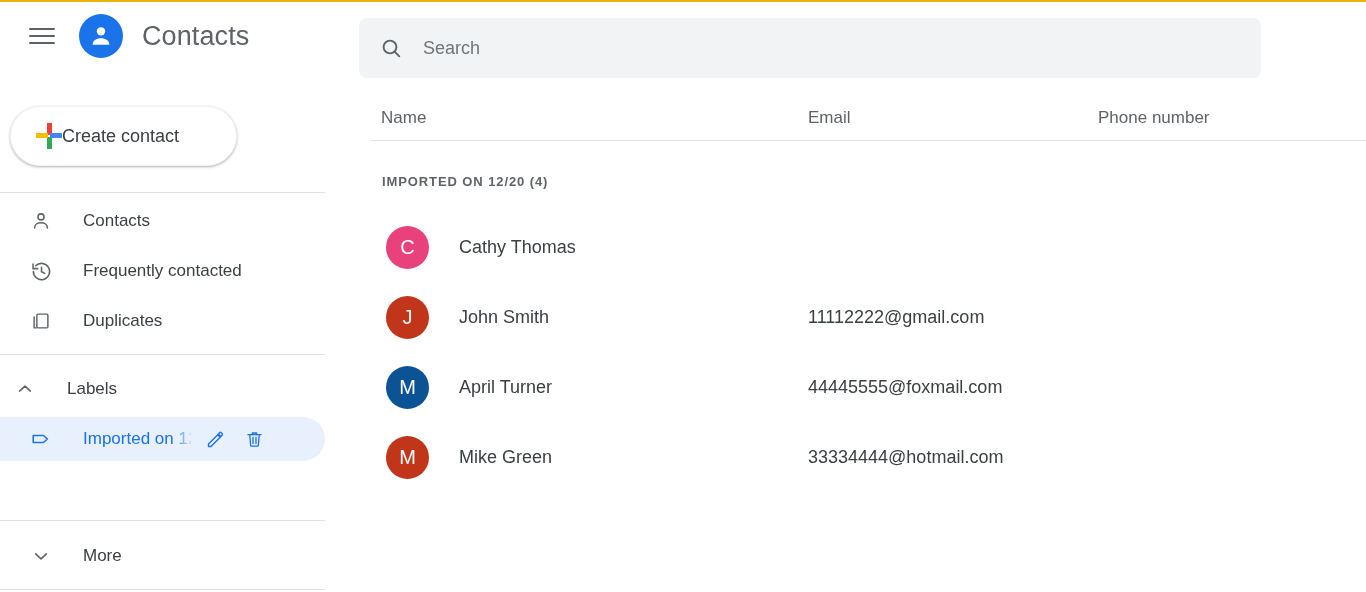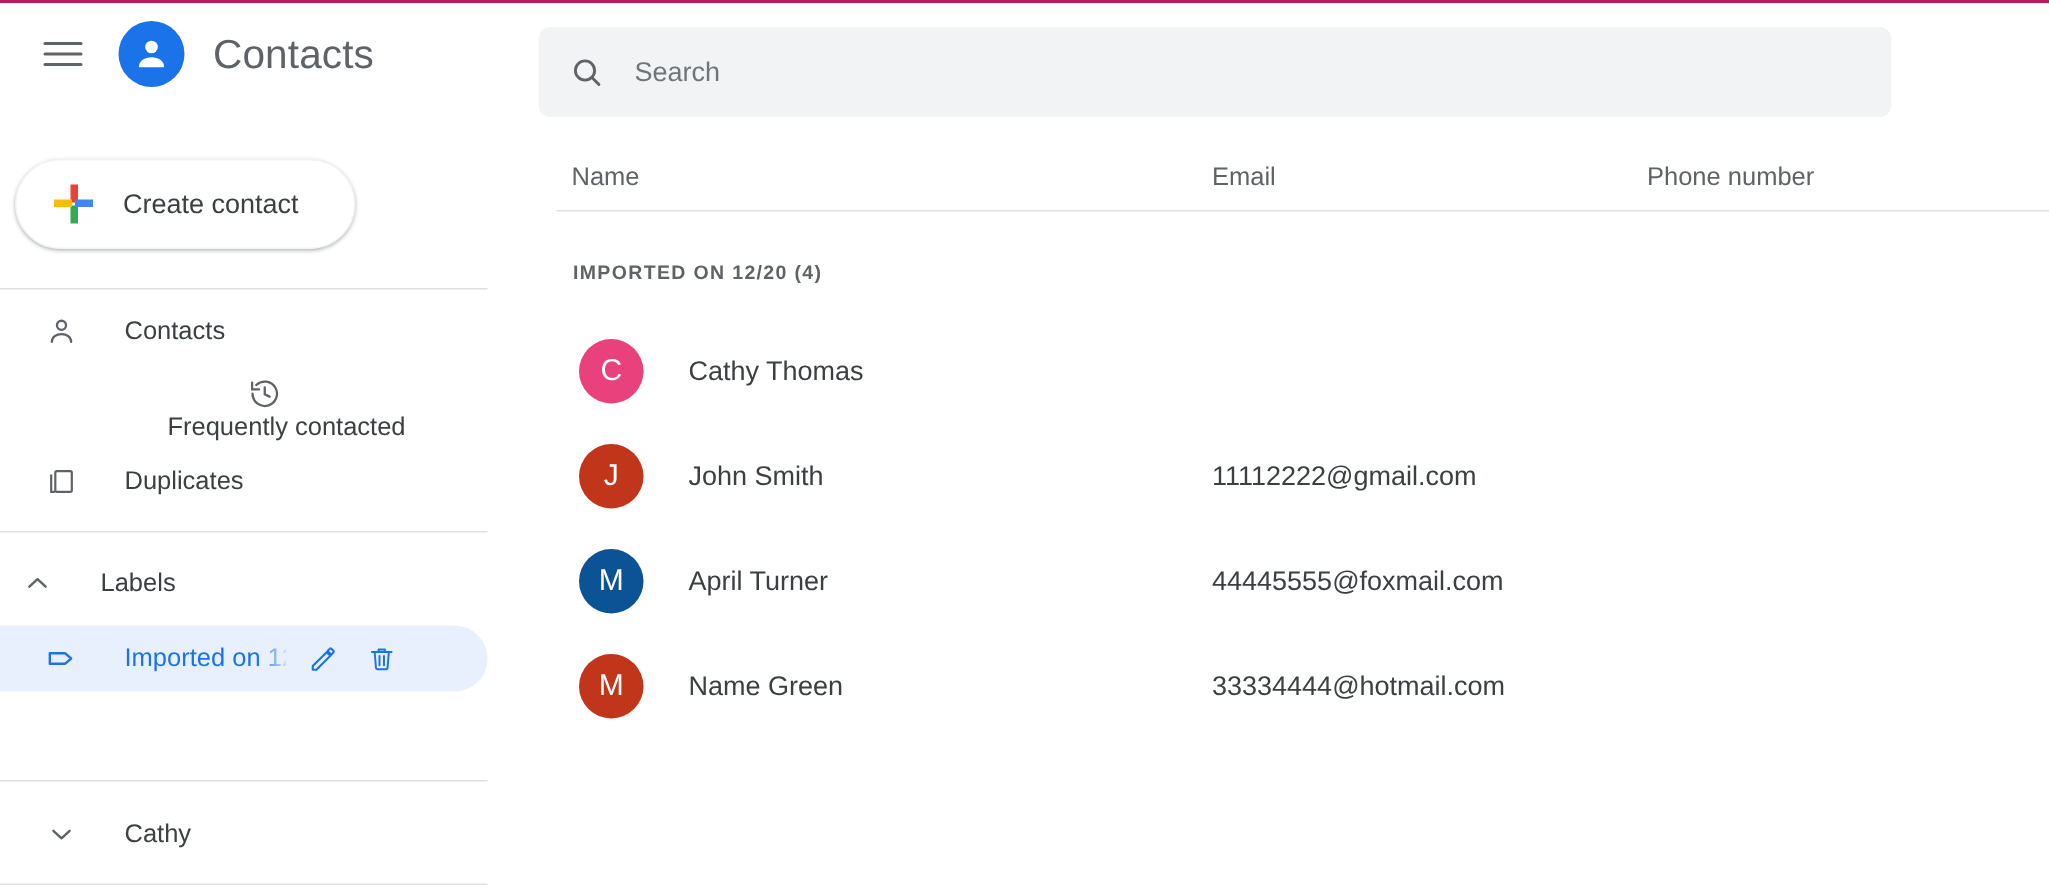--- a/index.html
+++ b/index.html
@@ -6,21 +6,21 @@
   html, body {
     width: 1366px; height: 592px;
     background: #ffffff;
     font-family: "Liberation Sans", sans-serif;
     overflow: hidden;
   }
   #app {
     position: relative;
     width: 1366px; height: 592px;
     background: #ffffff;
-    border-top: 2px solid #be185d;
+    border-top: 2px solid #eab308;
   }
 
   
   #sidebar {
     position: absolute;
     left: 0; top: 2px;
     width: 355px; height: 590px;
     background: #ffffff;
   }
   .brand-row {
@@ -77,21 +77,20 @@
     width: 26px; height: 26px;
     margin-left: 25px;
     flex: none;
   }
   .gplus i { position: absolute; display: block; }
   .gplus .bar-top    { left: 11px; top: 0px;   width: 5px;  height: 12px; background: #ea4335; }
   .gplus .bar-bottom { left: 11px; top: 14px;  width: 5px;  height: 12px; background: #34a853; }
   .gplus .bar-left   { left: 0px;  top: 10px;  width: 12px; height: 5px;  background: #fbbc04; }
   .gplus .bar-right  { left: 14px; top: 10px;  width: 12px; height: 5px;  background: #4285f4; }
   .create-contact-label {
-    margin-left: 20px;
     font-size: 18px;
     color: #3c4043;
     white-space: nowrap;
   }
 
   .sb-divider {
     position: absolute;
     left: 0; width: 325px;
     height: 1px;
     background: #e0e0e0;
@@ -289,21 +288,21 @@
     <div class="nav-item" style="position:absolute;left:0;top:195px;width:325px;">
       <div class="nav-icon">
         <svg width="22" height="22" viewBox="0 0 24 24" fill="none" stroke="#5f6368" stroke-width="1.7">
           <circle cx="12" cy="7.5" r="3.3"></circle>
           <path d="M5 19.5c0-3.6 3.2-5.6 7-5.6s7 2 7 5.6" stroke-linecap="round"></path>
         </svg>
       </div>
       <div class="nav-label">Contacts</div>
     </div>
 
-    <div class="nav-item" style="position:absolute;left:0;top:245px;width:325px;flex-direction:column;">
+    <div class="nav-item" style="position:absolute;left:0;top:245px;width:325px;">
       <div class="nav-icon">
         <svg width="23" height="23" viewBox="0 0 24 24" fill="none" stroke="#5f6368" stroke-width="1.6" stroke-linecap="round">
           <path d="M3.5 12a8.5 8.5 0 1 0 2.6-6.1"></path>
           <polyline points="3.2,4.2 3.2,9 8,9"></polyline>
           <polyline points="12,7.6 12,12.3 15.4,14"></polyline>
         </svg>
       </div>
       <div class="nav-label">Frequently contacted</div>
     </div>
 
@@ -353,21 +352,21 @@
 
 
     <div class="sb-divider" style="top:516px;"></div>
 
     <div class="nav-item" style="position:absolute;left:0;top:530px;width:325px;">
       <div class="nav-icon">
         <svg width="20" height="20" viewBox="0 0 24 24" fill="none" stroke="#5f6368" stroke-width="1.9" stroke-linecap="round" stroke-linejoin="round">
           <polyline points="5.5,9.5 12,15.5 18.5,9.5"></polyline>
         </svg>
       </div>
-      <div class="nav-label">Cathy</div>
+      <div class="nav-label">More</div>
     </div>
 
     <div class="sb-divider" style="top:585px;"></div>
   </div>
 
   <div id="main">
 
     <div class="search-bar">
       <div class="search-icon">
         <svg width="24" height="24" viewBox="0 0 24 24" fill="none" stroke="#5f6368" stroke-width="1.9" stroke-linecap="round">
@@ -411,20 +410,20 @@
         </div>
         <div class="cell-name">April Turner</div>
         <div class="cell-email">44445555@foxmail.com</div>
         <div class="cell-phone"></div>
       </div>
 
       <div class="contact-row">
         <div class="avatar" style="background: rgb(193, 53, 26);">
           <span>M</span>
         </div>
-        <div class="cell-name">Name Green</div>
+        <div class="cell-name">Mike Green</div>
         <div class="cell-email">33334444@hotmail.com</div>
         <div class="cell-phone"></div>
       </div>
 
     </div>
   </div>
 </div>
 
 </body></html>

